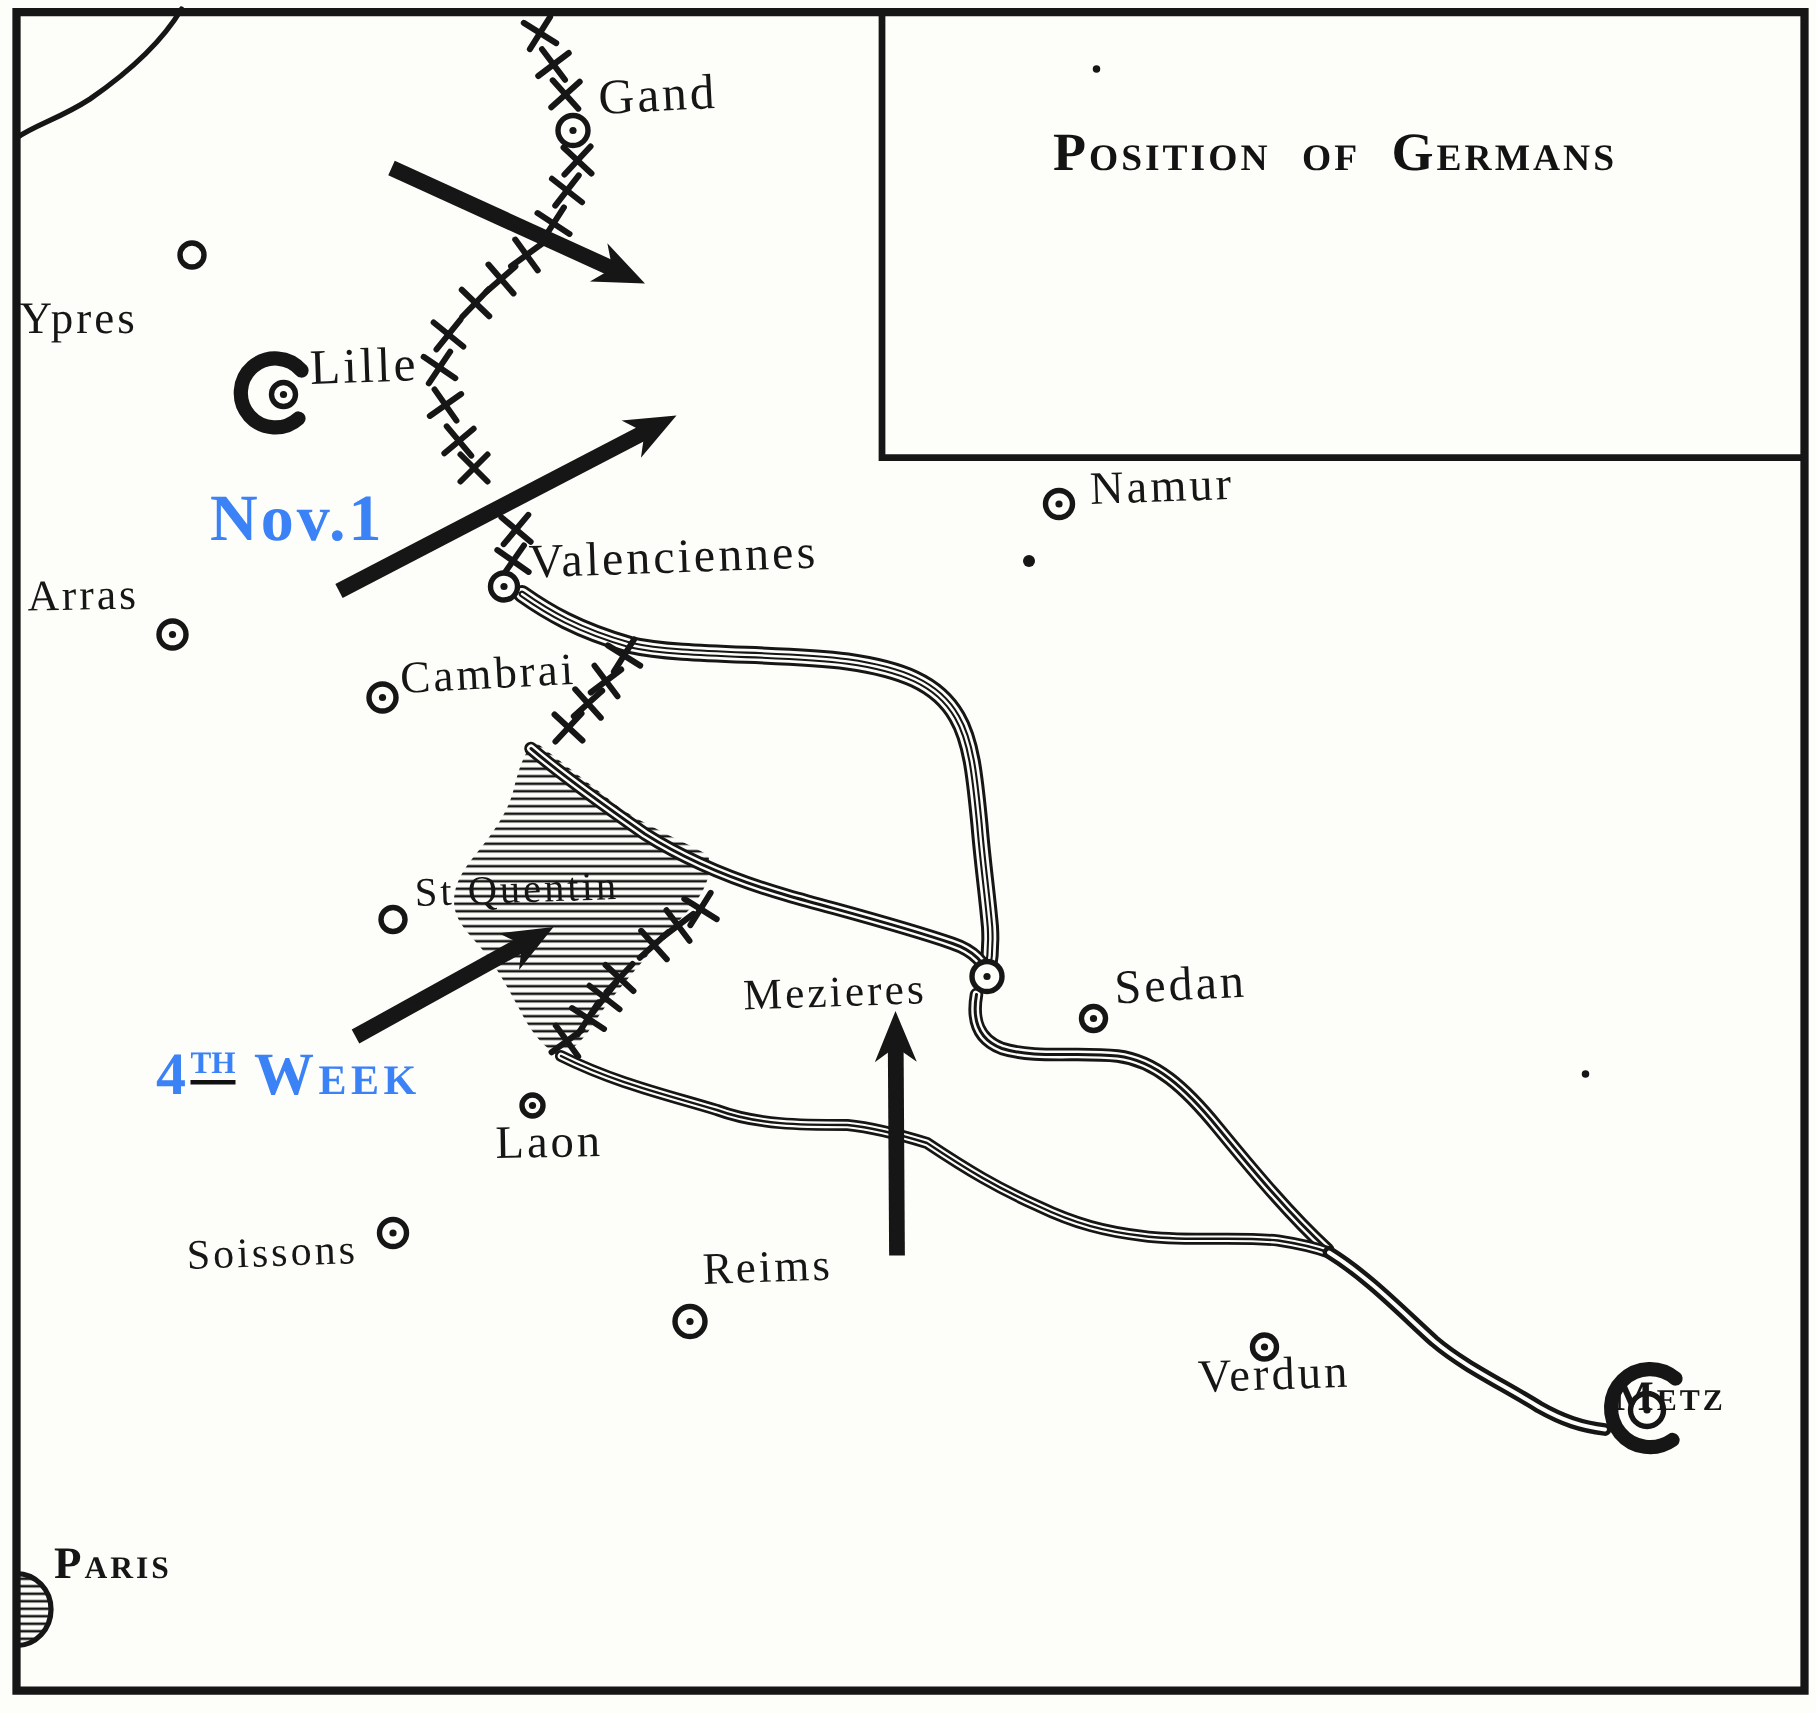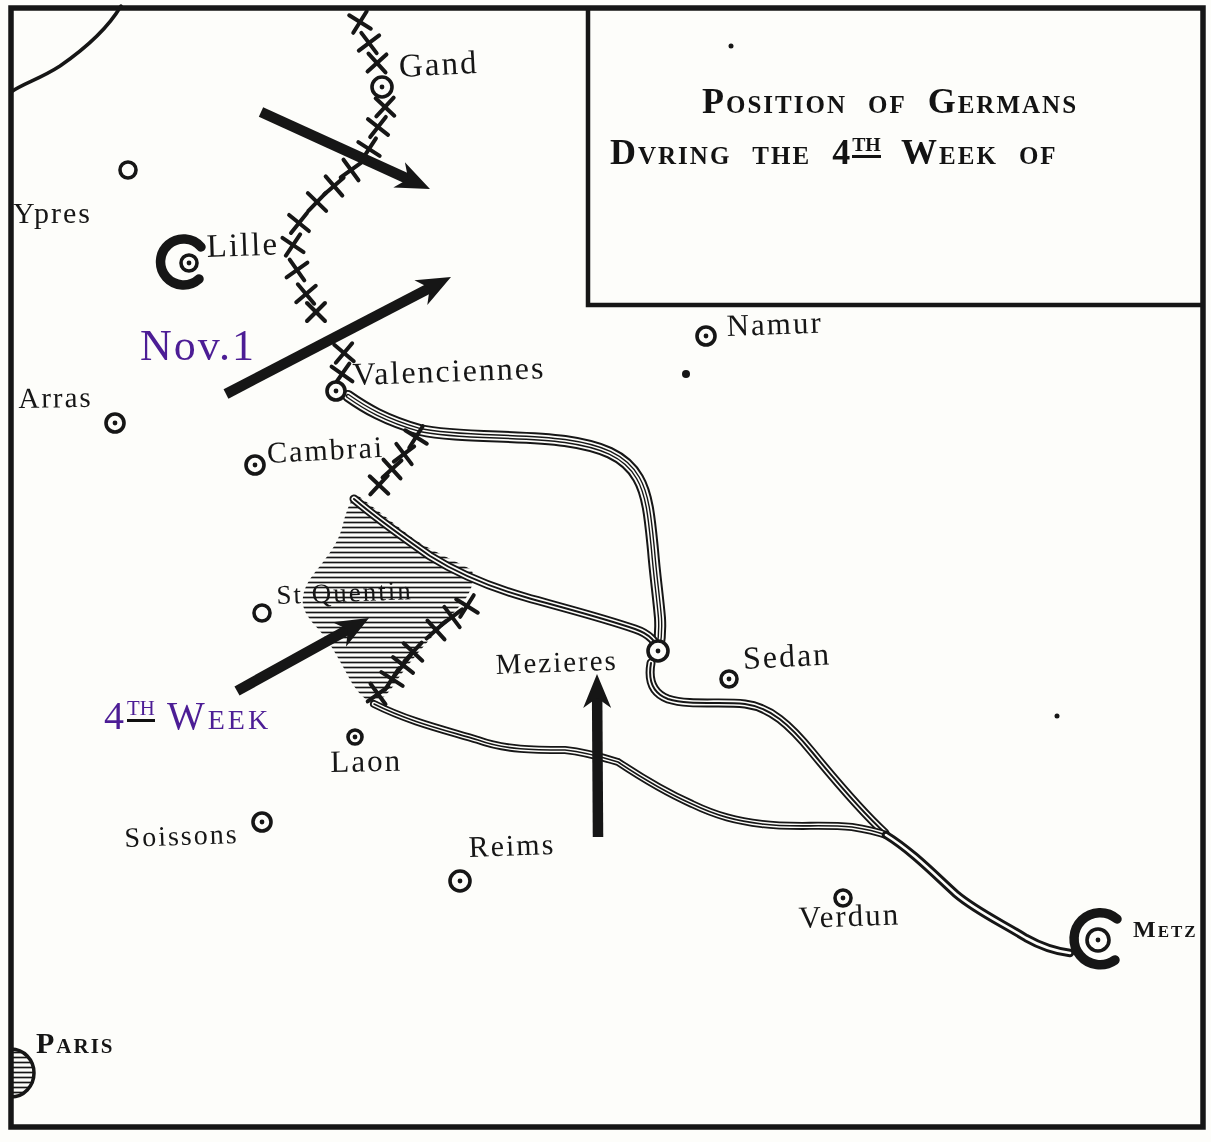--- a/index.html
+++ b/index.html
@@ -6,21 +6,21 @@
   #stage{position:relative;width:1211px;height:1142px;background:#fdfdfa;overflow:hidden;
          font-family:"Liberation Serif",serif;color:#161616;}
   #map-svg{position:absolute;left:0;top:0;}
   #labels-layer{position:absolute;left:0;top:0;width:100%;height:100%;}
   .label{position:absolute;white-space:nowrap;color:#161616;letter-spacing:2px;
          font-family:"Liberation Serif",serif;transform-origin:left top;}
   .smallcaps{font-variant:small-caps;font-weight:700;letter-spacing:2px;}
   .title-line{position:absolute;white-space:nowrap;font-variant:small-caps;font-weight:600;
               font-size:36px;letter-spacing:2px;word-spacing:10px;color:#131313;}
   .title-line sup{font-size:0.55em;vertical-align:super;border-bottom:3px solid #131313;letter-spacing:0;}
-  .big-label{position:absolute;font-weight:400;color:#4c1d95;white-space:nowrap;}
+  .big-label{position:absolute;font-weight:700;color:#3b82f6;white-space:nowrap;}
   .nov1{left:140px;top:320px;font-size:44px;letter-spacing:2px;}
   .week{left:104px;top:692px;font-size:40px;font-variant:small-caps;letter-spacing:3px;}
   .week sup{font-size:0.52em;vertical-align:super;border-bottom:3px solid #101010;letter-spacing:0;}
 </style>
 </head>
 <body>
 
 <div id="stage">
 
   <svg id="map-svg" width="1211" height="1142" viewBox="0 0 1211 1142">
@@ -216,34 +216,33 @@
         <circle cx="1057" cy="716" r="2.5" fill="#161616"></circle>
       </g>
 
     <path fill="none" stroke="#161616" stroke-width="5.5" d="M 11,8 H 1203 V 1127 H 11 Z"></path>
     <path fill="none" stroke="#161616" stroke-width="4.5" d="M 588,8 V 305 H 1203"></path>
   </svg>
 
   <div id="labels-layer">
 
     <div class="title-line" style="left:702px;top:80px">Position of Germans</div>
-    <div class="title-line" style="left:610px;top:131px"><span>Dvring the 4</span><sup>TH</sup><span> Week of</span></div>
 
     <div class="big-label nov1">Nov.1</div>
     <div class="big-label week"><span>4</span><sup>TH</sup><span> Week</span></div>
   <div class="label" style="left: 13px; top: 148px; font-size: 30px; margin-top: 48px;">Ypres</div>
       <div class="label" style="left: 398px; top: 48px; font-size: 33px; transform: rotate(-3deg);">Gand</div>
       <div class="label" style="left: 206px; top: 228px; font-size: 33px; transform: rotate(-2deg);">Lille</div>
       <div class="label" style="left: 18px; top: 382px; font-size: 29px; transform: rotate(-1deg);">Arras</div>
       <div class="label" style="left: 352px; top: 356px; font-size: 32px; transform: rotate(-2deg);">Valenciennes</div>
       <div class="label" style="left: 726px; top: 308px; font-size: 31px; transform: rotate(-2deg);">Namur</div>
       <div class="label" style="left: 266px; top: 436px; font-size: 30px; transform: rotate(-3deg);">Cambrai</div>
       <div class="label" style="left: 276px; top: 580px; font-size: 27px; transform: rotate(-2deg);">St Quentin</div>
       <div class="label" style="left: 330px; top: 744px; font-size: 31px; transform: rotate(-1deg);">Laon</div>
       <div class="label" style="left: 124px; top: 822px; font-size: 28px; transform: rotate(-2deg);">Soissons</div>
       <div class="label" style="left: 468px; top: 830px; font-size: 30px; transform: rotate(-2deg);">Reims</div>
       <div class="label" style="left: 495px; top: 648px; font-size: 29px; transform: rotate(-2deg);">Mezieres</div>
       <div class="label" style="left: 742px; top: 640px; font-size: 32px; transform: rotate(-3deg);">Sedan</div>
       <div class="label" style="left: 798px; top: 900px; font-size: 31px; transform: rotate(-2deg);">Verdun</div>
-      <div class="label smallcaps" style="left: 1133px; top: 916px; font-size: 24px;">Metz</div>
+      <div class="label smallcaps" style="left: 1076px; top: 916px; font-size: 28px;">Metz</div>
       <div class="label smallcaps" style="left: 36px; top: 1026px; font-size: 30px;">Paris</div>
     </div>
 </div>
 
 </body></html>

